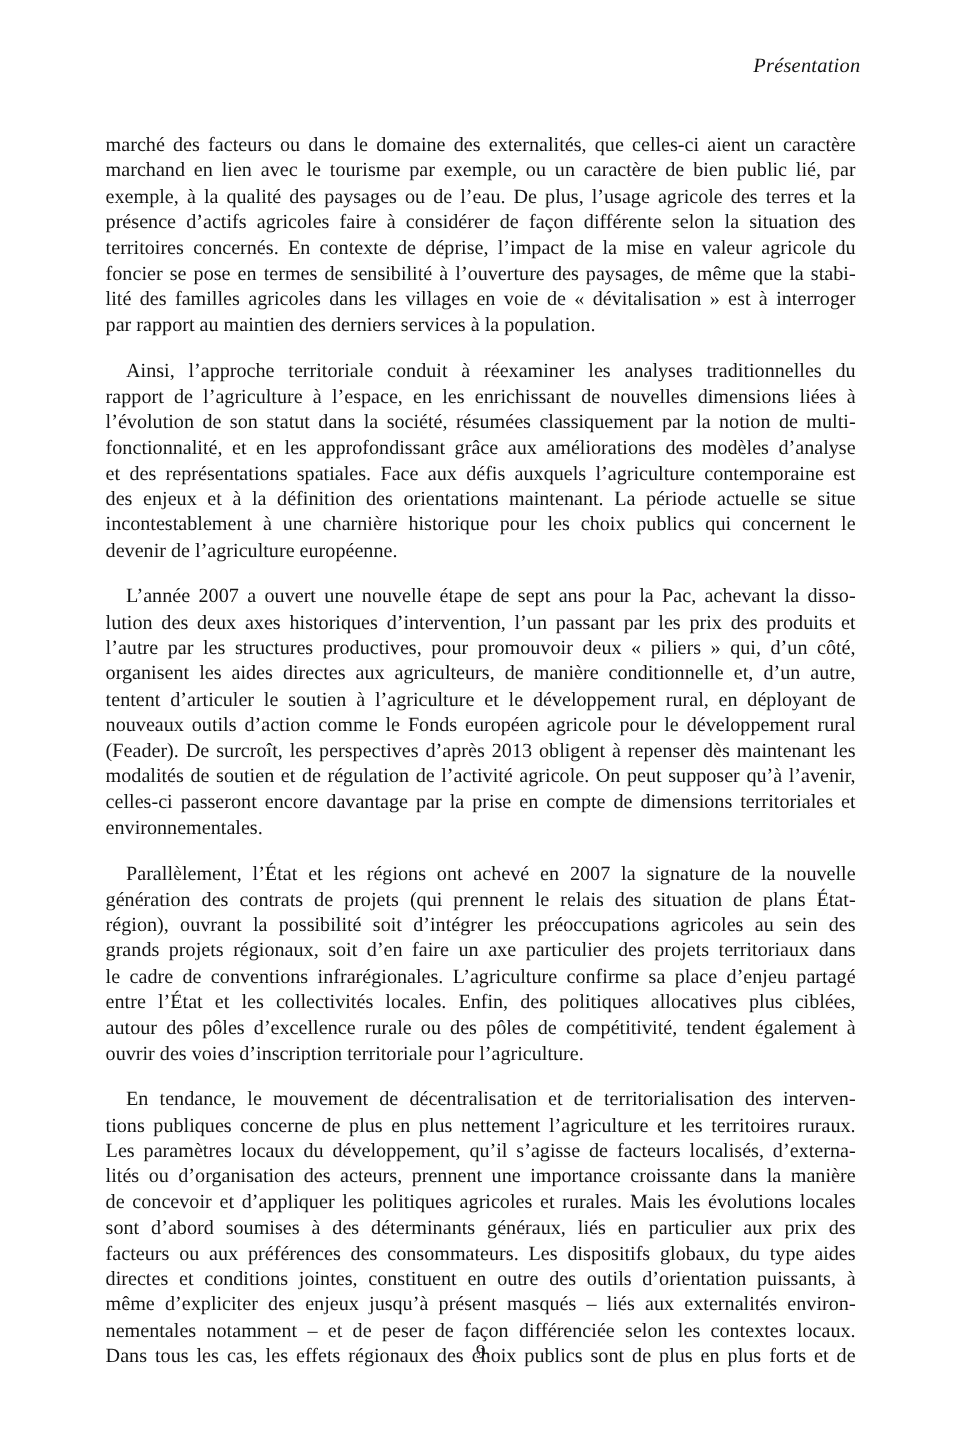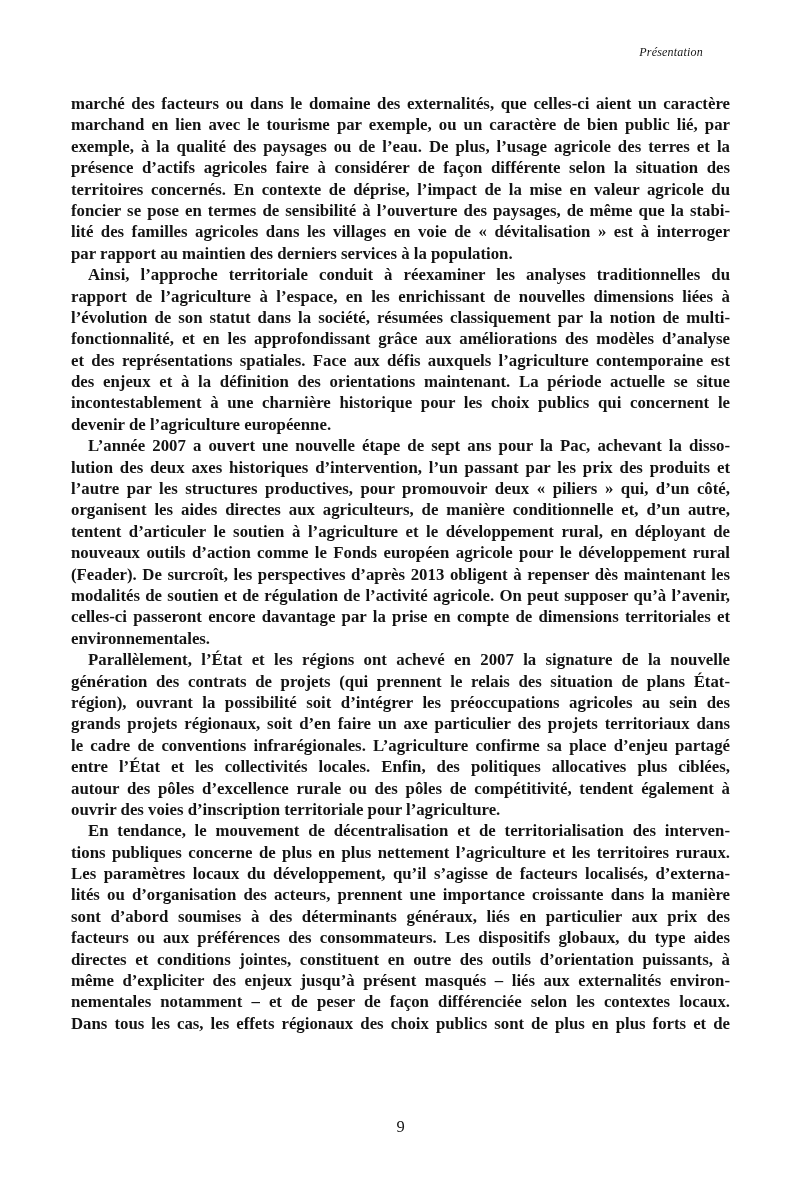--- a/index.html
+++ b/index.html
@@ -12,37 +12,36 @@
     width: 800px;
     height: 1200px;
     background: #ffffff;
     font-family: "Liberation Serif", "DejaVu Serif", serif;
     color: #141414;
     overflow: hidden;
   }
   .running-header {
     position: absolute;
     top: 45px;
-    left: 71px;
+    left: 85px;
     width: 632px;
     text-align: right;
     font-style: italic;
-    font-size: 12px;
+    font-size: 17px;
     letter-spacing: 0.2px;
   }
   .page-body {
     position: absolute;
     top: 93px;
     left: 71px;
     width: 659px;
   }
   .para {
-    margin: 0;
+    margin: 17px;
     padding: 0;
-    font-weight: bold;
   }
   .line {
     font-size: 16.8px;
     line-height: 21.4px;
     height: 21.4px;
     overflow: hidden;
     text-align: justify;
     text-align-last: justify;
     text-justify: inter-word;
     white-space: normal;
@@ -110,20 +109,21 @@
         <div class="line">le cadre de conventions infrarégionales. L’agriculture confirme sa place d’enjeu partagé</div>
         <div class="line">entre l’État et les collectivités locales. Enfin, des politiques allocatives plus ciblées,</div>
         <div class="line">autour des pôles d’excellence rurale ou des pôles de compétitivité, tendent également à</div>
         <div class="line last">ouvrir des voies d’inscription territoriale pour l’agriculture.</div>
       </div>
       <div class="para indent">
         <div class="line">En tendance, le mouvement de décentralisation et de territorialisation des interven-</div>
         <div class="line">tions publiques concerne de plus en plus nettement l’agriculture et les territoires ruraux.</div>
         <div class="line">Les paramètres locaux du développement, qu’il s’agisse de facteurs localisés, d’externa-</div>
         <div class="line">lités ou d’organisation des acteurs, prennent une importance croissante dans la manière</div>
+        <div class="line">de concevoir et d’appliquer les politiques agricoles et rurales. Mais les évolutions locales</div>
         <div class="line">sont d’abord soumises à des déterminants généraux, liés en particulier aux prix des</div>
         <div class="line">facteurs ou aux préférences des consommateurs. Les dispositifs globaux, du type aides</div>
         <div class="line">directes et conditions jointes, constituent en outre des outils d’orientation puissants, à</div>
         <div class="line">même d’expliciter des enjeux jusqu’à présent masqués – liés aux externalités environ-</div>
         <div class="line">nementales notamment – et de peser de façon différenciée selon les contextes locaux.</div>
         <div class="line">Dans tous les cas, les effets régionaux des choix publics sont de plus en plus forts et de</div>
       </div>
     </div>
 
   <div class="page-number">9</div>

